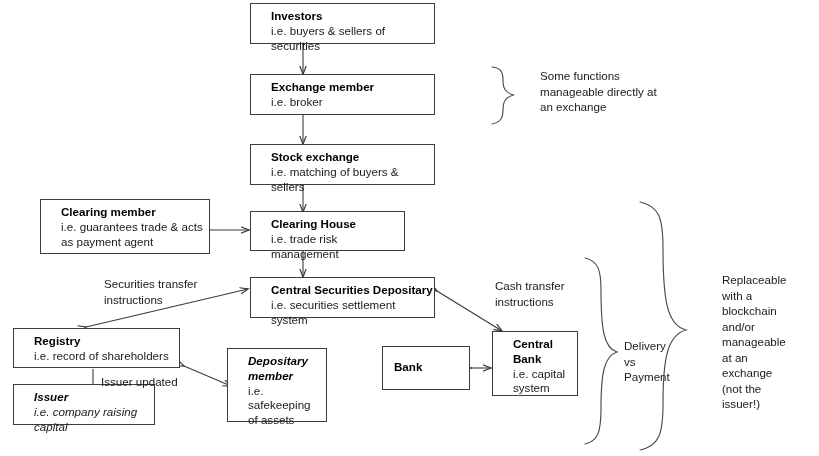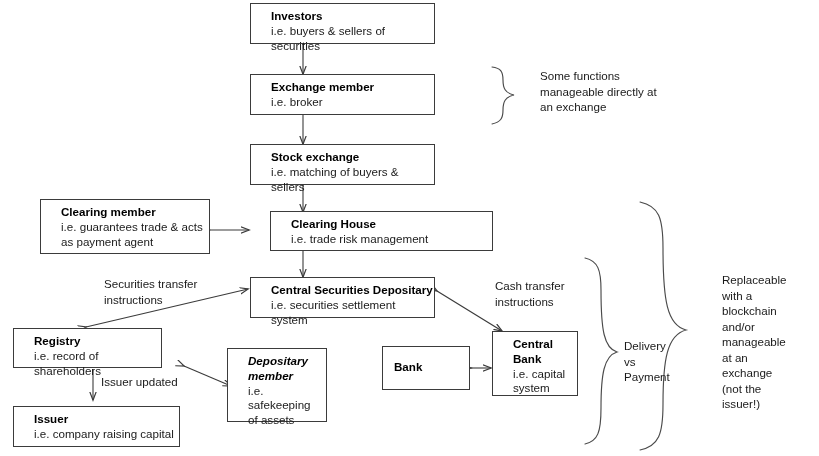--- a/index.html
+++ b/index.html
@@ -121,49 +121,49 @@
   <div class="box" style="left:250px; top:74px; width:185px; height:41px;">
     <span class="title">Exchange member</span>
     <span class="sub">i.e. broker</span>
   </div>
 
   <div class="box" style="left:250px; top:144px; width:185px; height:41px;">
     <span class="title">Stock exchange</span>
     <span class="sub">i.e. matching of buyers &amp; sellers</span>
   </div>
 
-  <div class="box" style="left:250px; top:211px; width:223px; height:40px;margin-left:20px;">
+  <div class="box" style="left:250px; top:211px; width:155px; height:40px;">
     <span class="title">Clearing House</span>
     <span class="sub">i.e. trade risk management</span>
   </div>
 
   <div class="box" style="left:40px; top:199px; width:170px; height:55px;">
     <span class="title">Clearing member</span>
     <span class="sub ml" style="white-space: pre-line;">i.e. guarantees trade &amp; acts
 as payment agent</span>
   </div>
 
   <div class="box" style="left:250px; top:277px; width:185px; height:41px;">
     <span class="title">Central Securities Depositary</span>
     <span class="sub">i.e. securities settlement system</span>
   </div>
 
-  <div class="box" style="left:13px; top:328px; width:149px; height:40px;">
+  <div class="box" style="left:13px; top:328px; width:167px; height:40px;">
     <span class="title">Registry</span>
     <span class="sub">i.e. record of shareholders</span>
   </div>
 
   <div class="box" style="left:227px; top:348px; width:100px; height:74px;">
     <span class="title ml" style="white-space: pre-line; font-style: italic;">Depositary
 member</span>
     <span class="sub ml" style="white-space: pre-line;">i.e. safekeeping
 of assets</span>
   </div>
 
-  <div class="box" style="left:13px; top:406px; width:167px; height:41px;">
+  <div class="box" style="left:13px; top:384px; width:142px; height:41px;font-style:italic;">
     <span class="title">Issuer</span>
     <span class="sub">i.e. company raising capital</span>
   </div>
 
   <div class="box" style="left:382px; top:346px; width:88px; height:44px; padding-top:13px; padding-left:11px;">
     <span class="title">Bank</span>
   </div>
 
   <div class="box" style="left:492px; top:331px; width:86px; height:65px;">
     <span class="title ml" style="white-space: pre-line;">Central

